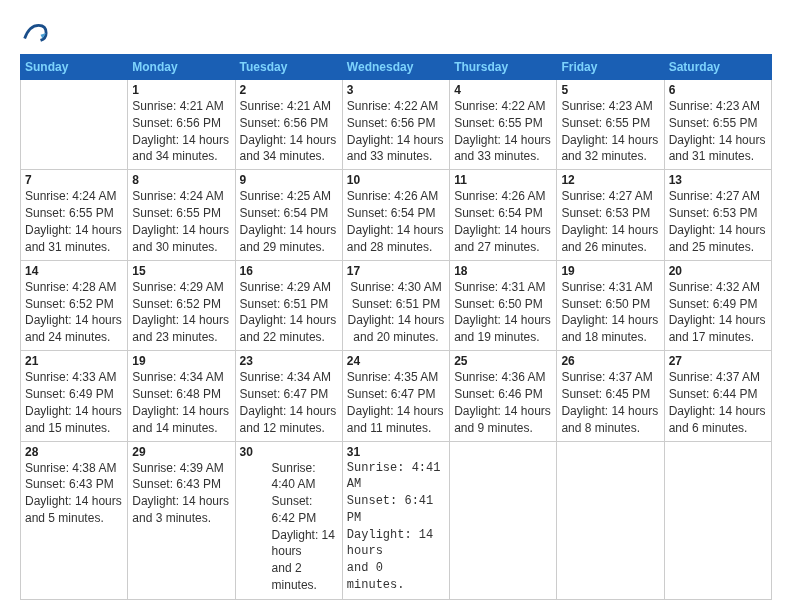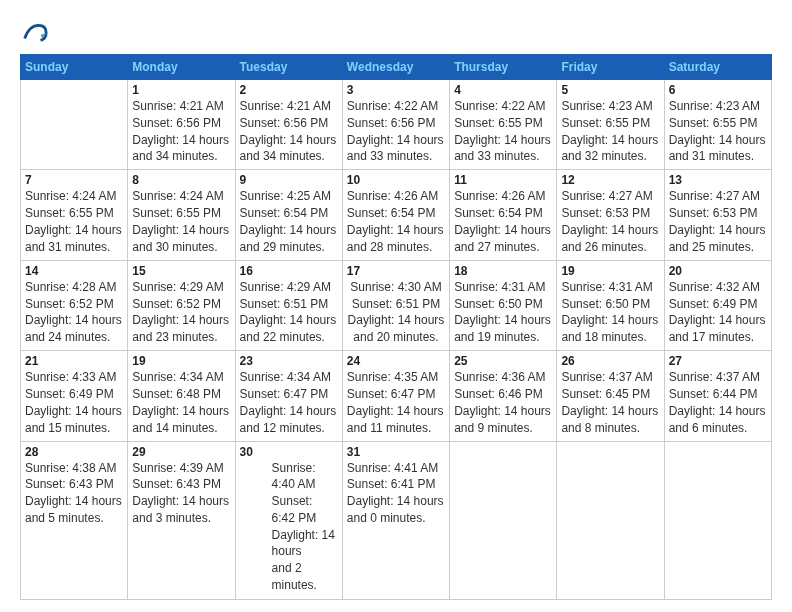--- a/index.html
+++ b/index.html
@@ -345,21 +345,21 @@
           </td>
           <td>
             <span class="day-num">30</span>
             <div class="day-info" style="white-space: pre-line; margin-left: 32px;">Sunrise: 4:40 AM
 Sunset: 6:42 PM
 Daylight: 14 hours
 and 2 minutes.</div>
           </td>
           <td>
             <span class="day-num">31</span>
-            <div class="day-info" style="white-space: pre-line;">Sunrise: 4:41 AM
+            <div class="day-info" style="white-space: pre-line; font-family: Liberation Mono, monospace;">Sunrise: 4:41 AM
 Sunset: 6:41 PM
 Daylight: 14 hours
 and 0 minutes.</div>
           </td>
           <td class="empty"></td>
           <td class="empty"></td>
           <td class="empty"></td>
         </tr>
       </tbody>
   </table>

